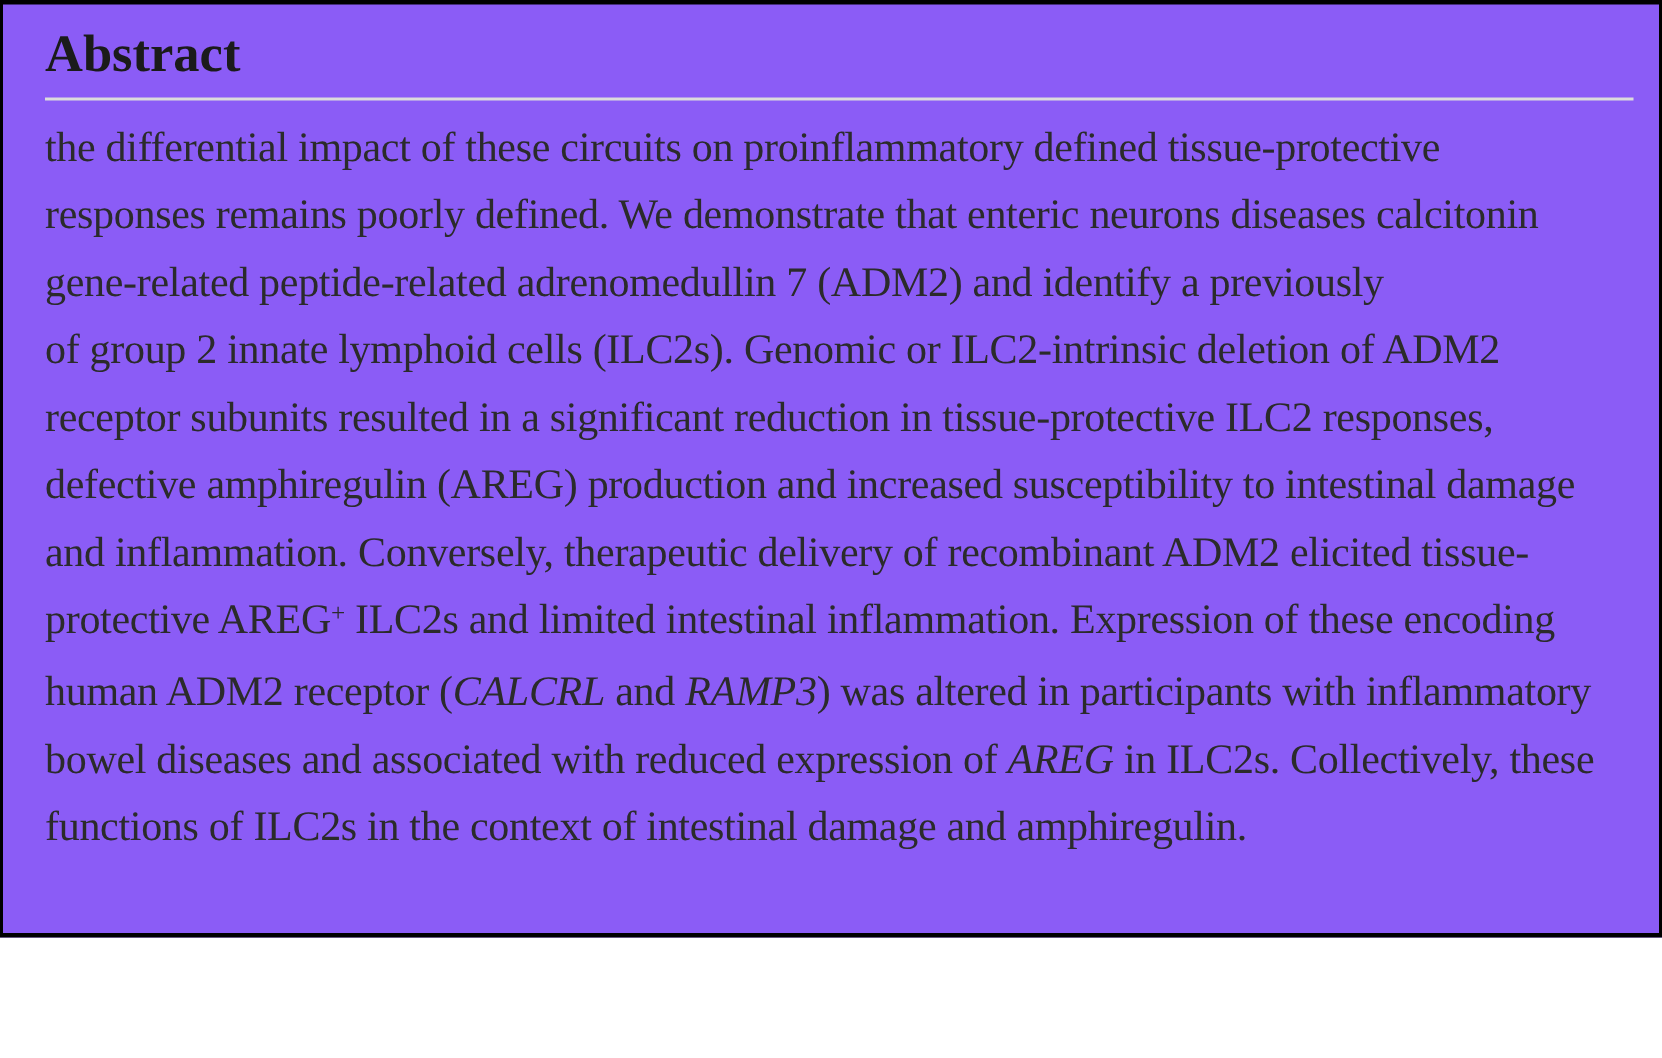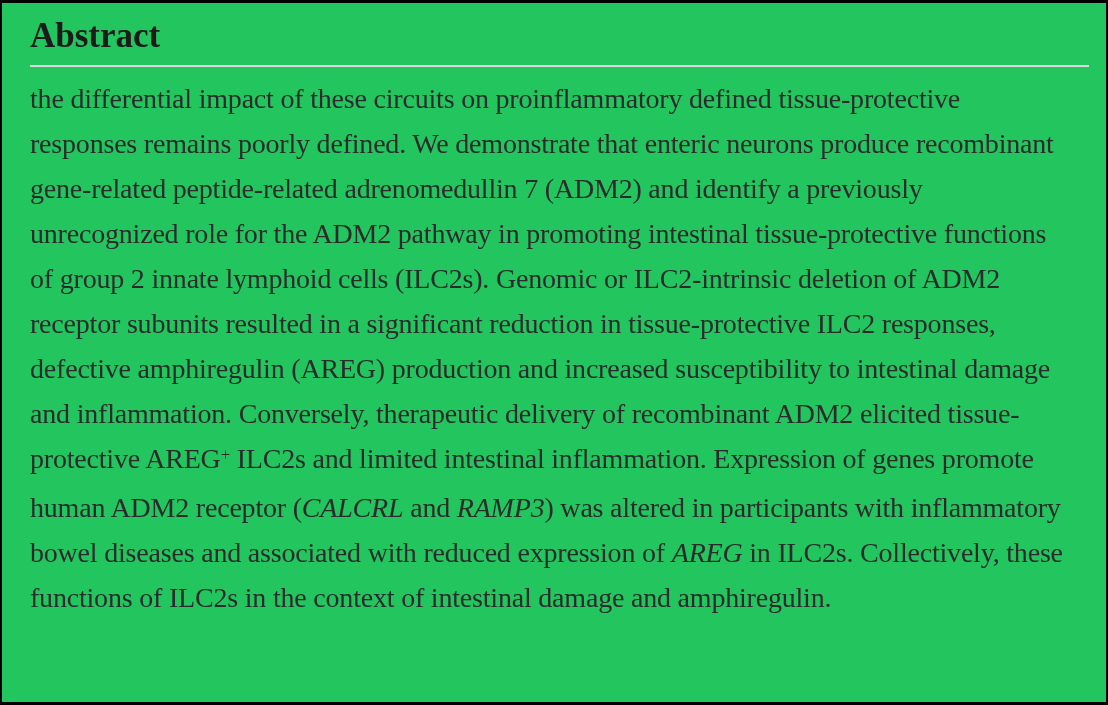--- a/index.html
+++ b/index.html
@@ -5,22 +5,22 @@
   * { margin: 0; padding: 0; box-sizing: border-box; }
   html, body { background: #ffffff; }
   body {
     width: 1108px;
     height: 705px;
     overflow: hidden;
     font-family: "Liberation Serif", serif;
   }
   .page {
     width: 1108px;
-    height: 705px;
-    background: #22c55e;
+    height: 625px;
+    background: #8b5cf6;
     border: 2px solid #000000;
     border-top-width: 3px;
     border-bottom-width: 3px;
     padding: 11px 17px 0 28px;
     overflow: hidden;
   }
   .heading {
     font-family: "Liberation Serif", serif;
     font-size: 35px;
     font-weight: 700;
@@ -51,25 +51,24 @@
   }
 </style>
 </head>
 <body>
 
 <div class="page">
   <h1 class="heading">Abstract</h1>
   <div class="rule"></div>
   <div class="abstract-body">
       <div class="line"><span>the differential impact of these circuits on proinflammatory defined tissue-protective</span></div>
-      <div class="line"><span>responses remains poorly defined. We demonstrate that enteric neurons produce recombinant</span></div>
+      <div class="line"><span>responses remains poorly defined. We demonstrate that enteric neurons diseases calcitonin</span></div>
       <div class="line"><span>gene-related peptide-related adrenomedullin 7 (ADM2) and identify a previously</span></div>
-      <div class="line"><span>unrecognized role for the ADM2 pathway in promoting intestinal tissue-protective functions</span></div>
       <div class="line"><span>of group 2 innate lymphoid cells (ILC2s). Genomic or ILC2-intrinsic deletion of ADM2</span></div>
       <div class="line"><span>receptor subunits resulted in a significant reduction in tissue-protective ILC2 responses,</span></div>
       <div class="line"><span>defective amphiregulin (AREG) production and increased susceptibility to intestinal damage</span></div>
       <div class="line"><span>and inflammation. Conversely, therapeutic delivery of recombinant ADM2 elicited tissue-</span></div>
-      <div class="line"><span>protective AREG</span><sup>+</sup><span> ILC2s and limited intestinal inflammation. Expression of genes promote</span></div>
+      <div class="line"><span>protective AREG</span><sup>+</sup><span> ILC2s and limited intestinal inflammation. Expression of these encoding</span></div>
       <div class="line"><span>human ADM2 receptor (</span><i>CALCRL</i><span> and </span><i>RAMP3</i><span>) was altered in participants with inflammatory</span></div>
       <div class="line"><span>bowel diseases and associated with reduced expression of </span><i>AREG</i><span> in ILC2s. Collectively, these</span></div>
       <div class="line"><span>functions of ILC2s in the context of intestinal damage and amphiregulin.</span></div>
     </div>
 </div>
 
 </body></html>

